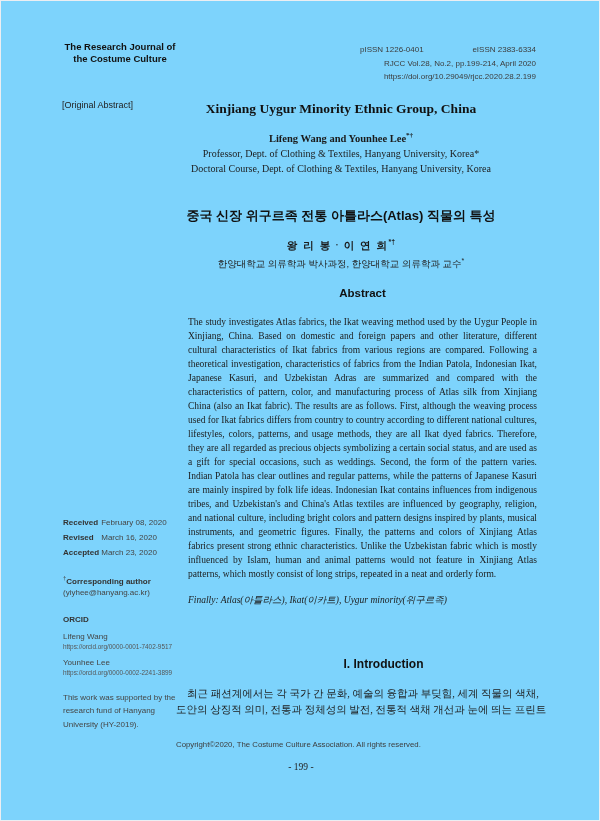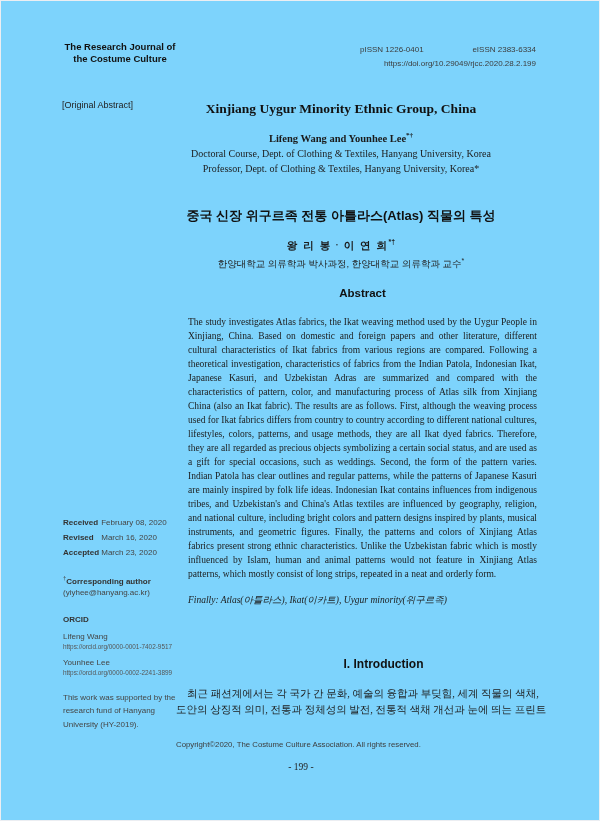--- a/index.html
+++ b/index.html
@@ -109,30 +109,31 @@
   <div class="journal-name sans">
     <div>The Research Journal of</div>
     <div>the Costume Culture</div>
   </div>
 
   <div class="header-meta sans">
     <div class="issn-row">
       <span>pISSN 1226-0401</span>
       <span>eISSN 2383-6334</span>
     </div>
+    <div>RJCC Vol.28, No.2, pp.199-214, April 2020</div>
     <div>https://doi.org/10.29049/rjcc.2020.28.2.199</div>
   </div>
 
   <div class="article-type sans">[Original Abstract]</div>
 
   <div class="title-block">
     <div class="title-line">Xinjiang Uygur Minority Ethnic Group, China</div>
     <div class="authors-line"><span>Lifeng Wang and Younhee Lee</span><sup>*†</sup></div>
+    <div class="affiliation-line">Professor, Dept. of Clothing &amp; Textiles, Hanyang University, Korea*</div>
     <div class="affiliation-line">Doctoral Course, Dept. of Clothing &amp; Textiles, Hanyang University, Korea</div>
-    <div class="affiliation-line">Professor, Dept. of Clothing &amp; Textiles, Hanyang University, Korea*</div>
   </div>
 
   <div class="ko-block">
     <div class="ko-title">중국 신장 위구르족 전통 아틀라스(Atlas) 직물의 특성</div>
     <div class="ko-authors"><span>왕 리 봉ㆍ이 연 희</span><sup>*†</sup></div>
     <div class="ko-affil"><span>한양대학교 의류학과 박사과정, 한양대학교 의류학과 교수</span><sup>*</sup></div>
   </div>
 
   <div class="abstract-block">
     <div class="abstract-heading sans">Abstract</div>

